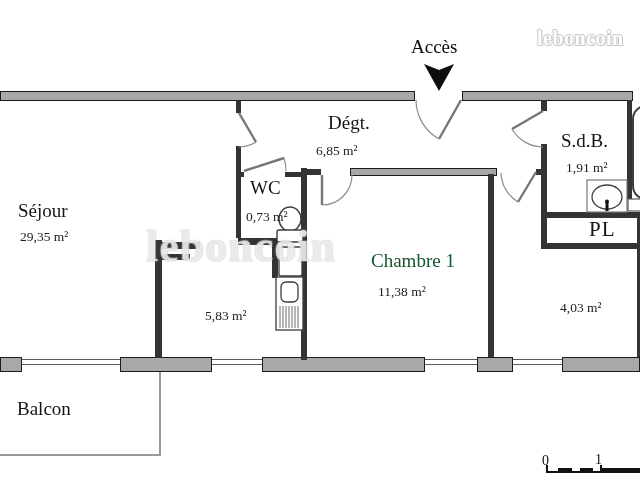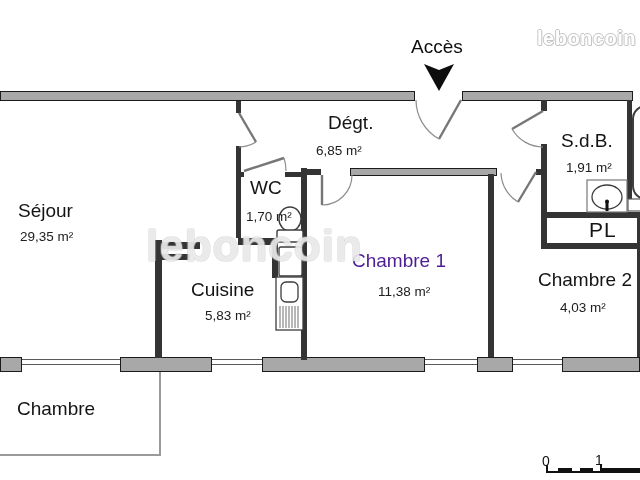--- a/index.html
+++ b/index.html
@@ -1,29 +1,29 @@
 <!DOCTYPE html>
 <html><head>
 <meta charset="utf-8">
 <style>
   html,body { margin:0; padding:0; background:#fff; }
   .canvas {
     position:relative; width:640px; height:480px; overflow:hidden;
-    background:#fff; font-family:Liberation Sans, sans-serif; color:#1a1a1a;
+    background:#fff; font-family:Liberation Serif, serif; color:#1a1a1a;
   }
   
   .wg { position:absolute; background:#a8a8a8; border:1px solid #1b1b1b; box-sizing:border-box; }
   .wi { position:absolute; background:#343434; }
   .window { position:absolute; background:#fff; border-top:1.5px solid #5a5a5a; border-bottom:1.5px solid #5a5a5a; box-sizing:border-box; }
   .thinline { position:absolute; background:#9a9a9a; }
   
   .lbl { position:absolute; white-space:nowrap; line-height:1.1; }
   .room-name { font-size:19px; color:#141414; }
   .room-area { font-size:13.5px; color:#202020; }
-  .faded { color:#4c1d95; }
+  .faded { color:#14532d;margin-left:19px; }
   .pl-name { font-size:21px; letter-spacing:1px; }
   .acces { font-size:19px; color:#0d0d0d; }
   .logo {
     position:absolute; left:537px; top:27px; font-size:20px; font-weight:700; letter-spacing:.5px;
     color:#ffffff;
     text-shadow:-1px 0 0 #c6c6c6, 1px 0 0 #c6c6c6, 0 -1px 0 #c6c6c6, 0 1px 0 #c6c6c6, 1px 1px 0 #d4d4d4;
   }
   .watermark {
     position:absolute; left:146px; top:221px; font-size:44px; font-weight:700; letter-spacing:1px;
     color:rgba(255,255,255,0.62);
@@ -128,37 +128,35 @@
 
   <div class="lbl acces" style="left:411px;top:37px">Accès</div>
 
   <div class="lbl room-name" style="left:18px;top:201px">Séjour</div>
   <div class="lbl room-area" style="left:20px;top:230px">29,35 m²</div>
 
   <div class="lbl room-name" style="left:328px;top:113px">Dégt.</div>
   <div class="lbl room-area" style="left:316px;top:144px">6,85 m²</div>
 
   <div class="lbl room-name" style="left:250px;top:178px">WC</div>
-  <div class="lbl room-area" style="left:246px;top:210px">1,70 m²</div>
+  <div class="lbl room-area" style="left:246px;top:210px">0,73 m²</div>
 
   <div class="lbl room-name" style="left:561px;top:131px">S.d.B.</div>
   <div class="lbl room-area" style="left:566px;top:161px">1,91 m²</div>
 
   <div class="lbl room-name pl-name" style="left:589px;top:218px">PL</div>
 
-  <div class="lbl room-name" style="left:191px;top:280px">Cuisine</div>
   <div class="lbl room-area" style="left:205px;top:309px">5,83 m²</div>
 
   <div class="lbl room-name faded" style="left:352px;top:251px">Chambre 1</div>
   <div class="lbl room-area" style="left:378px;top:285px">11,38 m²</div>
 
-  <div class="lbl room-name" style="left:538px;top:270px">Chambre 2</div>
   <div class="lbl room-area" style="left:560px;top:301px">4,03 m²</div>
 
-  <div class="lbl room-name" style="left:17px;top:399px">Chambre</div>
+  <div class="lbl room-name" style="left:17px;top:399px">Balcon</div>
 
   <div class="scale-num" style="left:542px;top:453px">0</div>
   <div class="scale-num" style="left:595px;top:452px">1</div>
   <div class="scale-part" style="left:546px;top:465px;width:2px;height:8px"></div>
   <div class="scale-part" style="left:600px;top:465px;width:2px;height:8px"></div>
   <div class="scale-part" style="left:546px;top:471px;width:94px;height:2px"></div>
   <div class="scale-part" style="left:558px;top:468px;width:14px;height:4px"></div>
   <div class="scale-part" style="left:580px;top:468px;width:13px;height:4px"></div>
   <div class="scale-part" style="left:602px;top:468px;width:38px;height:4px"></div>
 

